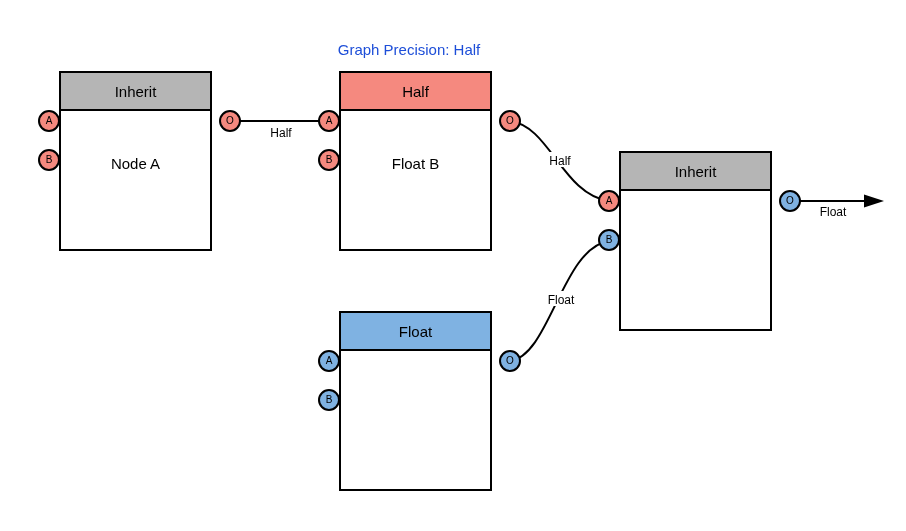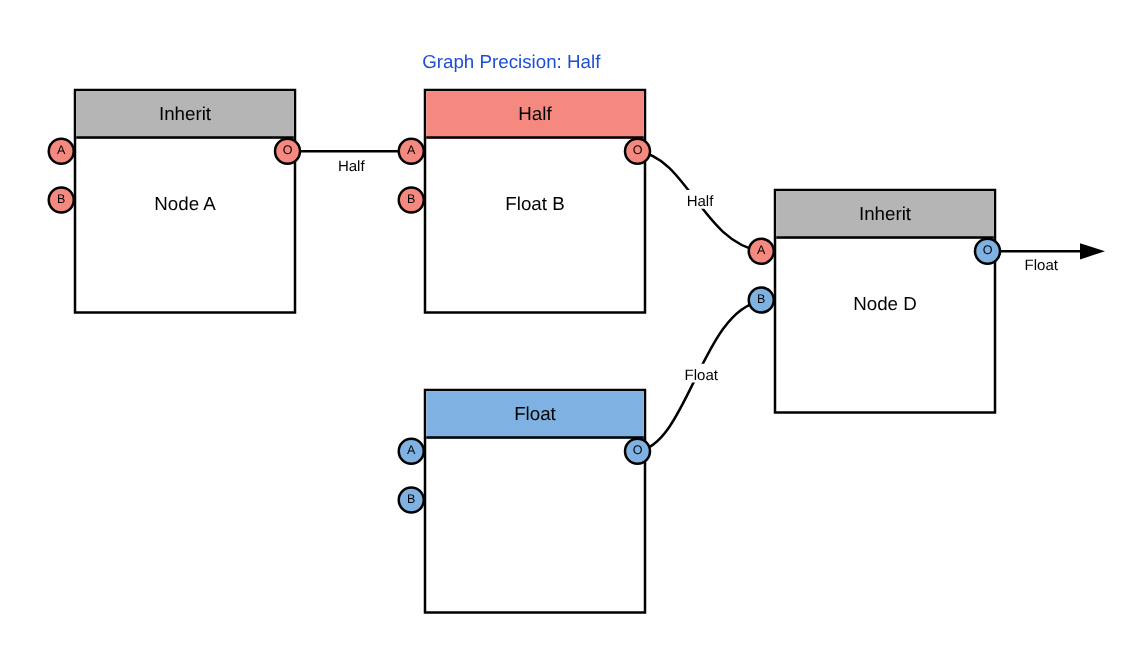--- a/index.html
+++ b/index.html
@@ -18,21 +18,21 @@
   .diagram-title{
     position:absolute;left:409px;top:29px;transform:translateX(-50%);
     font-size:15px;color:#1d4ed8;white-space:nowrap;margin-top:12px;
   }
   .edges{position:absolute;left:0;top:0;}
   .edge{fill:none;stroke:var(--stroke);stroke-width:2;}
   .arrowhead{fill:var(--stroke);stroke:none;}
   .edge-label{font-family:"Liberation Sans",sans-serif;font-size:12px;fill:#000;text-anchor:middle;}
   .label-bg{fill:var(--background);stroke:none;}
   .node{
-    position:absolute;width:178px;height:180px;box-sizing:border-box;
+    position:absolute;width:153px;height:180px;box-sizing:border-box;
     border:2px solid var(--stroke);background:#fff;
   }
   .node-a{left:59px;top:71px;}
   .node-b{left:339px;top:71px;}
   .node-c{left:339px;top:311px;}
   .node-d{left:619px;top:151px;}
   .node-header{
     height:36px;border-bottom:2px solid var(--stroke);
     display:flex;align-items:center;justify-content:center;
     font-size:15px;color:#000;
@@ -96,19 +96,18 @@
 
   <div class="node node-c">
     <div class="node-header c-blue">Float</div>
     <div class="port port-in-a c-blue">A</div>
     <div class="port port-in-b c-blue">B</div>
     <div class="port port-out c-blue">O</div>
   </div>
 
   <div class="node node-d">
     <div class="node-header c-gray">Inherit</div>
-    <div class="node-label">Node D</div>
     <div class="port port-in-a c-salmon">A</div>
     <div class="port port-in-b c-blue">B</div>
     <div class="port port-out c-blue">O</div>
   </div>
 
 </div>
 
 </body></html>

